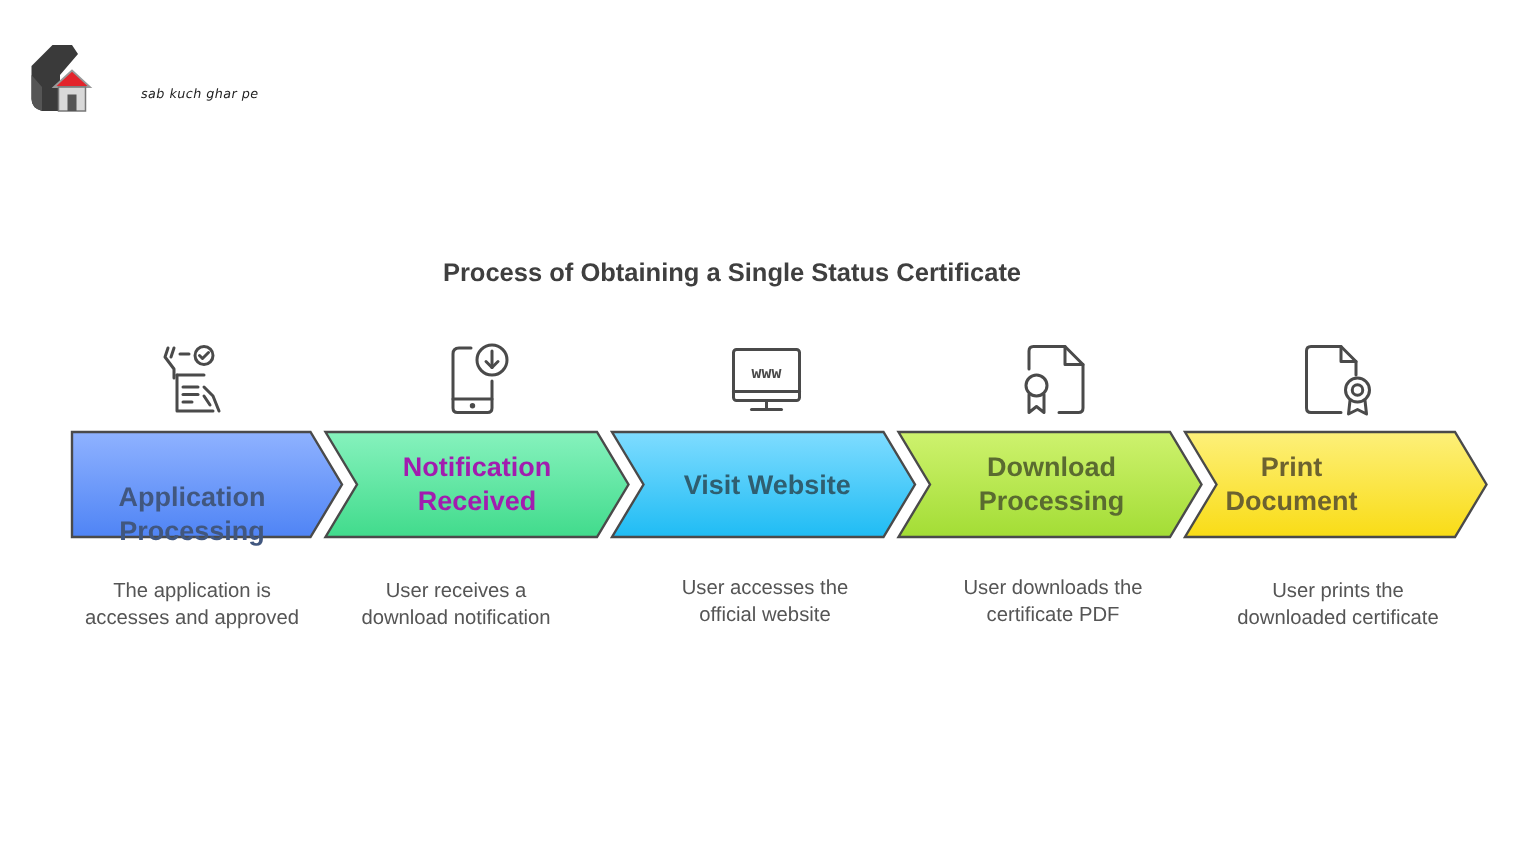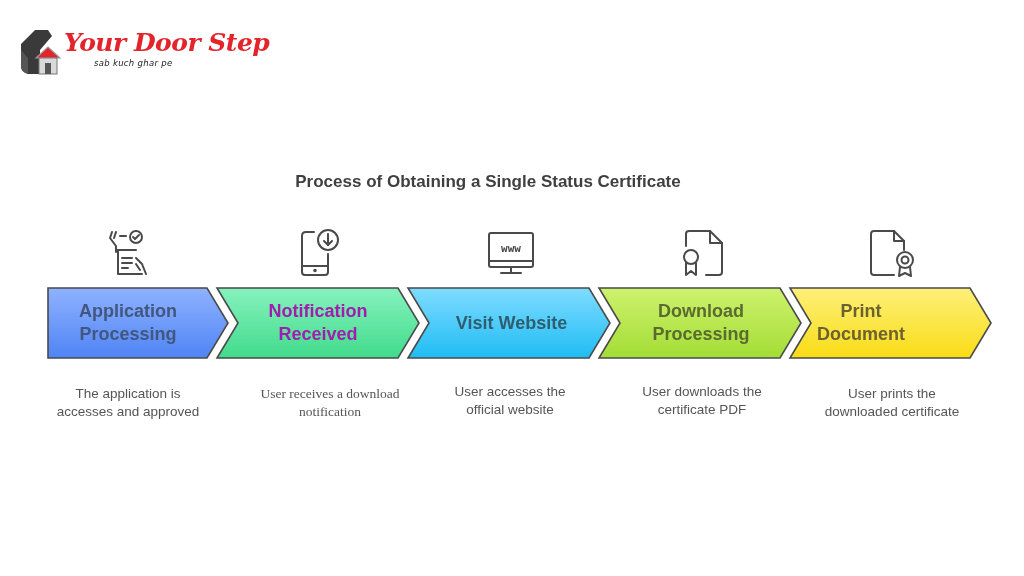--- a/index.html
+++ b/index.html
@@ -17,21 +17,20 @@
 <body>
 
 <div class="logo">
   <svg width="46" height="50" viewBox="0 0 46 50" style="position:absolute;left:0;top:0;">
     <path d="M3 16 L17 2 L30 2 L34 8 L22 22 L22 46 L10 46 Q3 44 3 38 Z" fill="#3a3a3a"></path>
     <path d="M3 22 L10 30 L10 46 Q3 44 3 38 Z" fill="#555"></path>
     <path d="M18 30 L30 19 L42 30 Z" fill="#e3242b" stroke="#999" stroke-width="1.2"></path>
     <rect x="21" y="30" width="18" height="16" fill="#d9d9d9" stroke="#777" stroke-width="1"></rect>
     <rect x="27" y="35" width="6" height="11" fill="#555"></rect>
   </svg>
-  <div class="logo-text">Your Door Step</div>
   <div class="logo-tag">sab kuch ghar pe</div>
 </div>
 
 <div class="title">Process of Obtaining a Single Status Certificate</div>
 
 <svg class="chev-svg" width="1024" height="576">
   <defs>
     <linearGradient id="g0" x1="0" y1="0" x2="0" y2="1">
         <stop offset="0" stop-color="#8fb2ff"></stop>
         <stop offset="1" stop-color="#4f84f5"></stop>
@@ -96,33 +95,33 @@
     <path d="M8 35 L8 47 L13 43 L18 47 L18 35"></path>
 </svg>
 <svg class="icon" style="left:866px;" viewBox="0 0 50 50" fill="none" stroke="#4a4a4a" stroke-width="2" stroke-linecap="round" stroke-linejoin="round">
   <path d="M28 47 L8 47 Q5 47 5 44 L5 6 Q5 3 8 3 L28 3 L38 13 L38 22"></path>
     <path d="M28 3 L28 13 L38 13"></path>
   <circle cx="39" cy="32" r="8"></circle>
     <circle cx="39" cy="32" r="3.5"></circle>
   <path d="M34 39 L33 48 L39 45 L45 48 L44 39"></path>
 </svg>
 
-<div class="step-label" style="left:48px;width:160px;color:#41577f;">
+<div class="step-label" style="left:48px;width:160px;color:#41577f;margin-top:20px;">
   <div><span>Application</span><br><span>Processing</span></div>
 </div>
 <div class="step-label" style="left:238px;width:160px;color:#a21caf;">
   <div><span>Notification</span><br><span>Received</span></div>
 </div>
 <div class="step-label" style="left:429px;width:165px;color:#2f5e70;">
   <div><span>Visit Website</span></div>
 </div>
 <div class="step-label" style="left:620px;width:162px;color:#5a6b30;">
   <div><span>Download</span><br><span>Processing</span></div>
 </div>
 <div class="step-label" style="left:780px;width:162px;color:#6c6230;">
   <div><span>Print</span><br><span>Document</span></div>
 </div>
 
 <div class="step-desc" style="left:48px;width:160px;">The application is accesses and approved</div>
-<div class="step-desc" style="left:256px;width:148px;font-family:Liberation Serif, serif;">User receives a download notification</div>
+<div class="step-desc" style="left:230px;width:148px;">User receives a download notification</div>
 <div class="step-desc" style="left:435px;top:383px;width:150px;">User accesses the official website</div>
 <div class="step-desc" style="left:622px;top:383px;width:160px;">User downloads the certificate PDF</div>
 <div class="step-desc" style="left:822px;width:140px;">User prints the downloaded certificate</div>
 
 </body></html>

